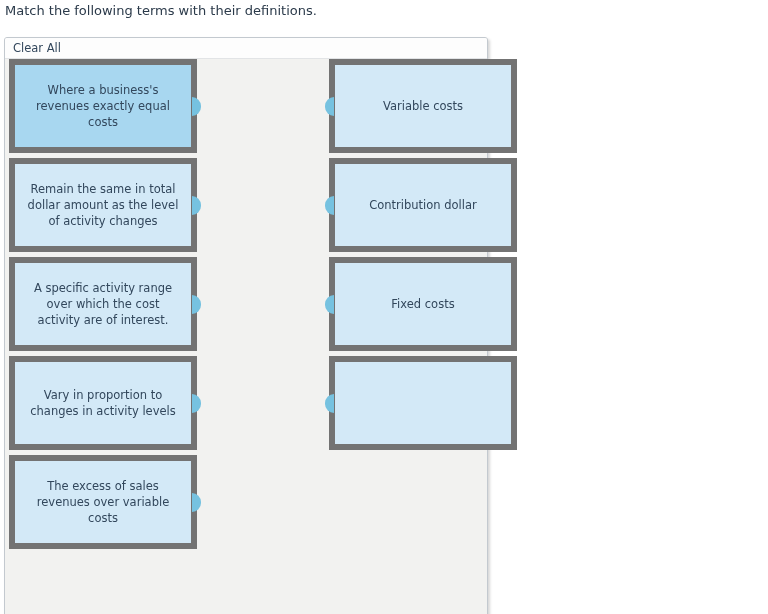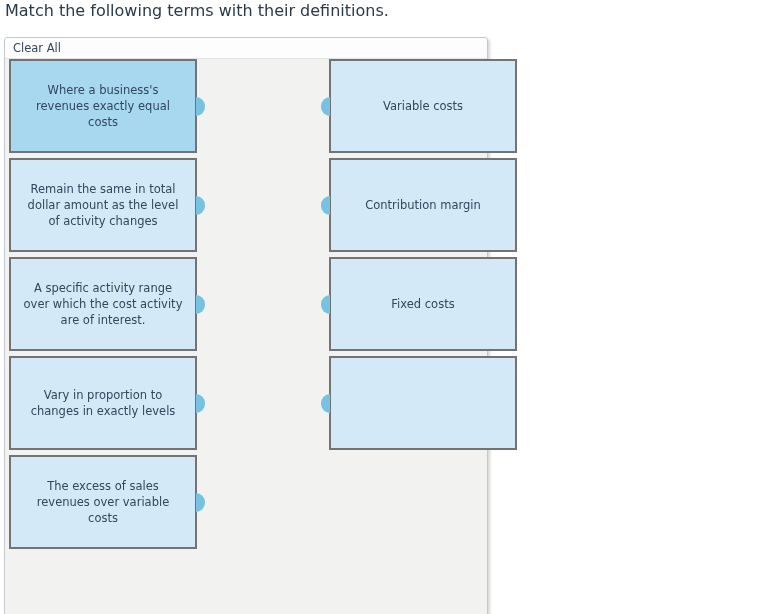--- a/index.html
+++ b/index.html
@@ -16,21 +16,21 @@
     position: relative;
     width: 768px;
     height: 614px;
     overflow: hidden;
   }
 
   .prompt {
     position: absolute;
     left: 5px;
     top: 3px;
-    font-size: 16px;
+    font-size: 13px;
     color: #2b3a4a;
     line-height: 16px;
     white-space: nowrap;
   }
 
   
   .match-panel {
     position: absolute;
     left: 4px;
     top: 37px;
@@ -79,21 +79,21 @@
   .column.left  { left: 4px; }
   .column.right { left: 297px; padding-left: 27px; }
 
   
   .card {
     position: relative;
     width: 188px;
     height: 94px;
     margin-bottom: 5px;
     background: #d3e9f7;
-    border: 2px solid #737373;
+    border: 6px solid #737373;
     display: flex;
     align-items: center;
     justify-content: center;
     padding: 0 10px;
     cursor: pointer;
   }
   .card.selected {
     background: #a8d7f0;
   }
 
@@ -145,36 +145,36 @@
           </div>
           <div class="card">
             <div class="card-text">Remain the same in total dollar amount as the level of activity changes</div>
             <div class="nub right"></div>
           </div>
           <div class="card">
             <div class="card-text">A specific activity range over which the cost activity are of interest.</div>
             <div class="nub right"></div>
           </div>
           <div class="card">
-            <div class="card-text">Vary in proportion to changes in exactly levels</div>
+            <div class="card-text">Vary in proportion to changes in activity levels</div>
             <div class="nub right"></div>
           </div>
           <div class="card">
             <div class="card-text">The excess of sales revenues over variable costs</div>
             <div class="nub right"></div>
           </div>
         </div>
 
       <div class="column right" id="terms-column">
           <div class="card">
             <div class="card-text">Variable costs</div>
             <div class="nub left"></div>
           </div>
           <div class="card">
-            <div class="card-text">Contribution margin</div>
+            <div class="card-text">Contribution dollar</div>
             <div class="nub left"></div>
           </div>
           <div class="card">
             <div class="card-text">Fixed costs</div>
             <div class="nub left"></div>
           </div>
           <div class="card">
             <div class="nub left"></div>
           </div>
         </div>

